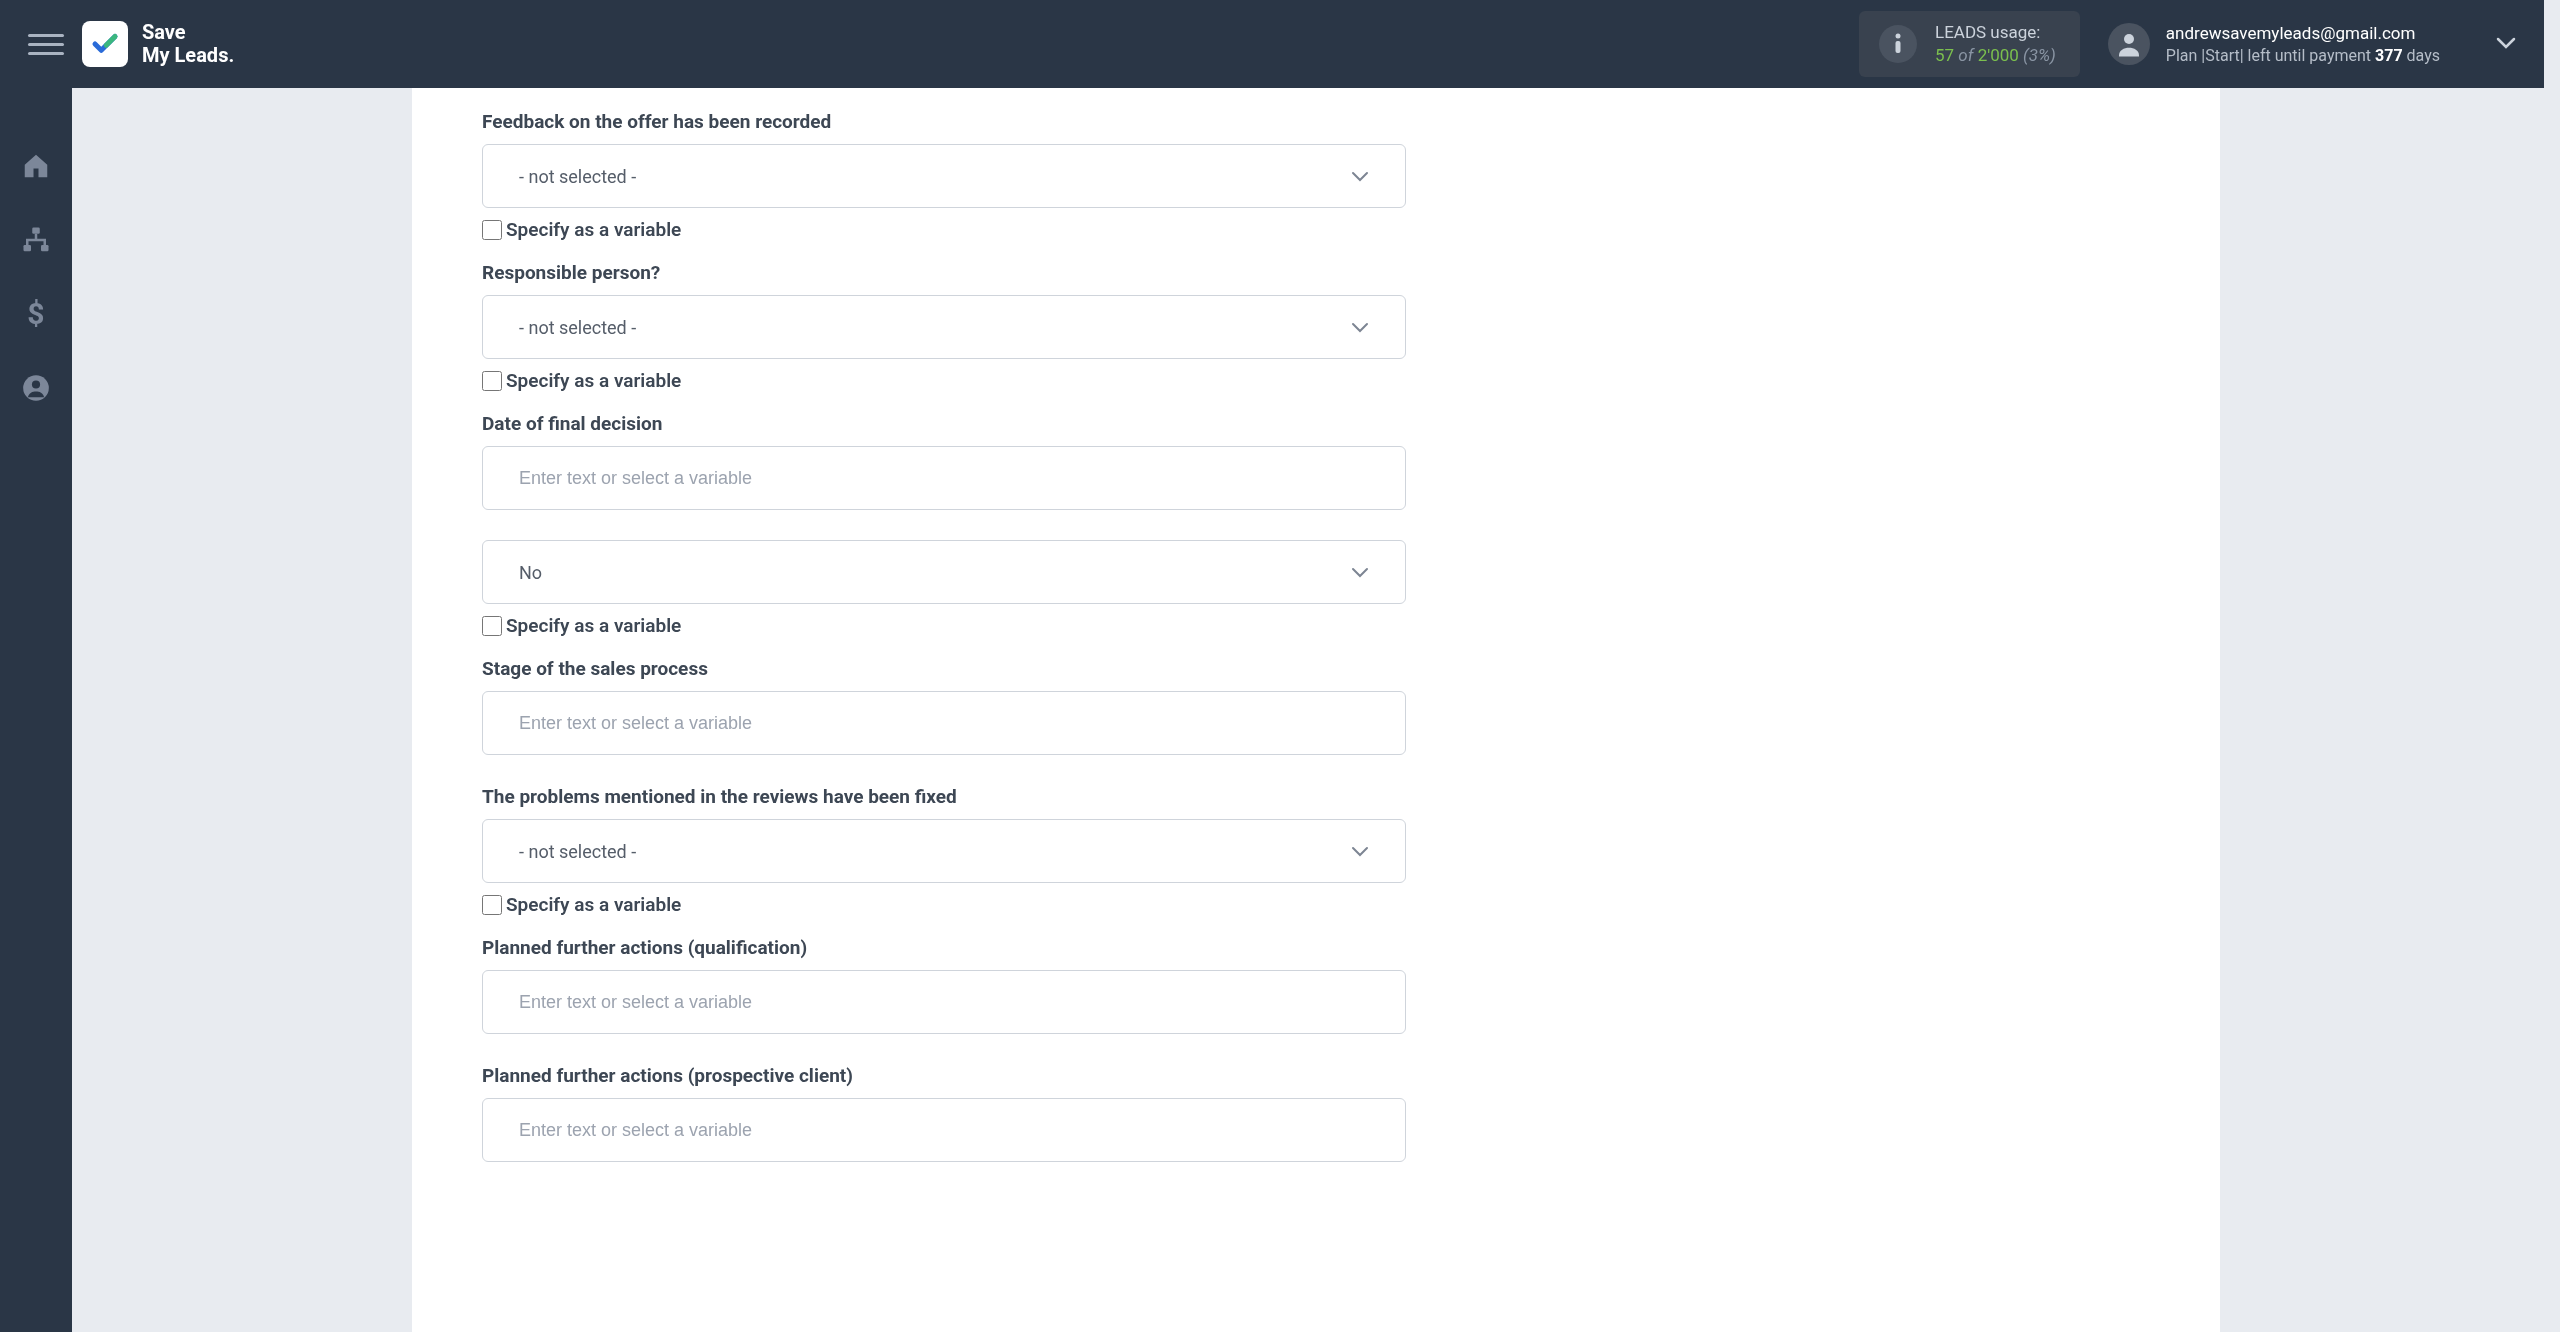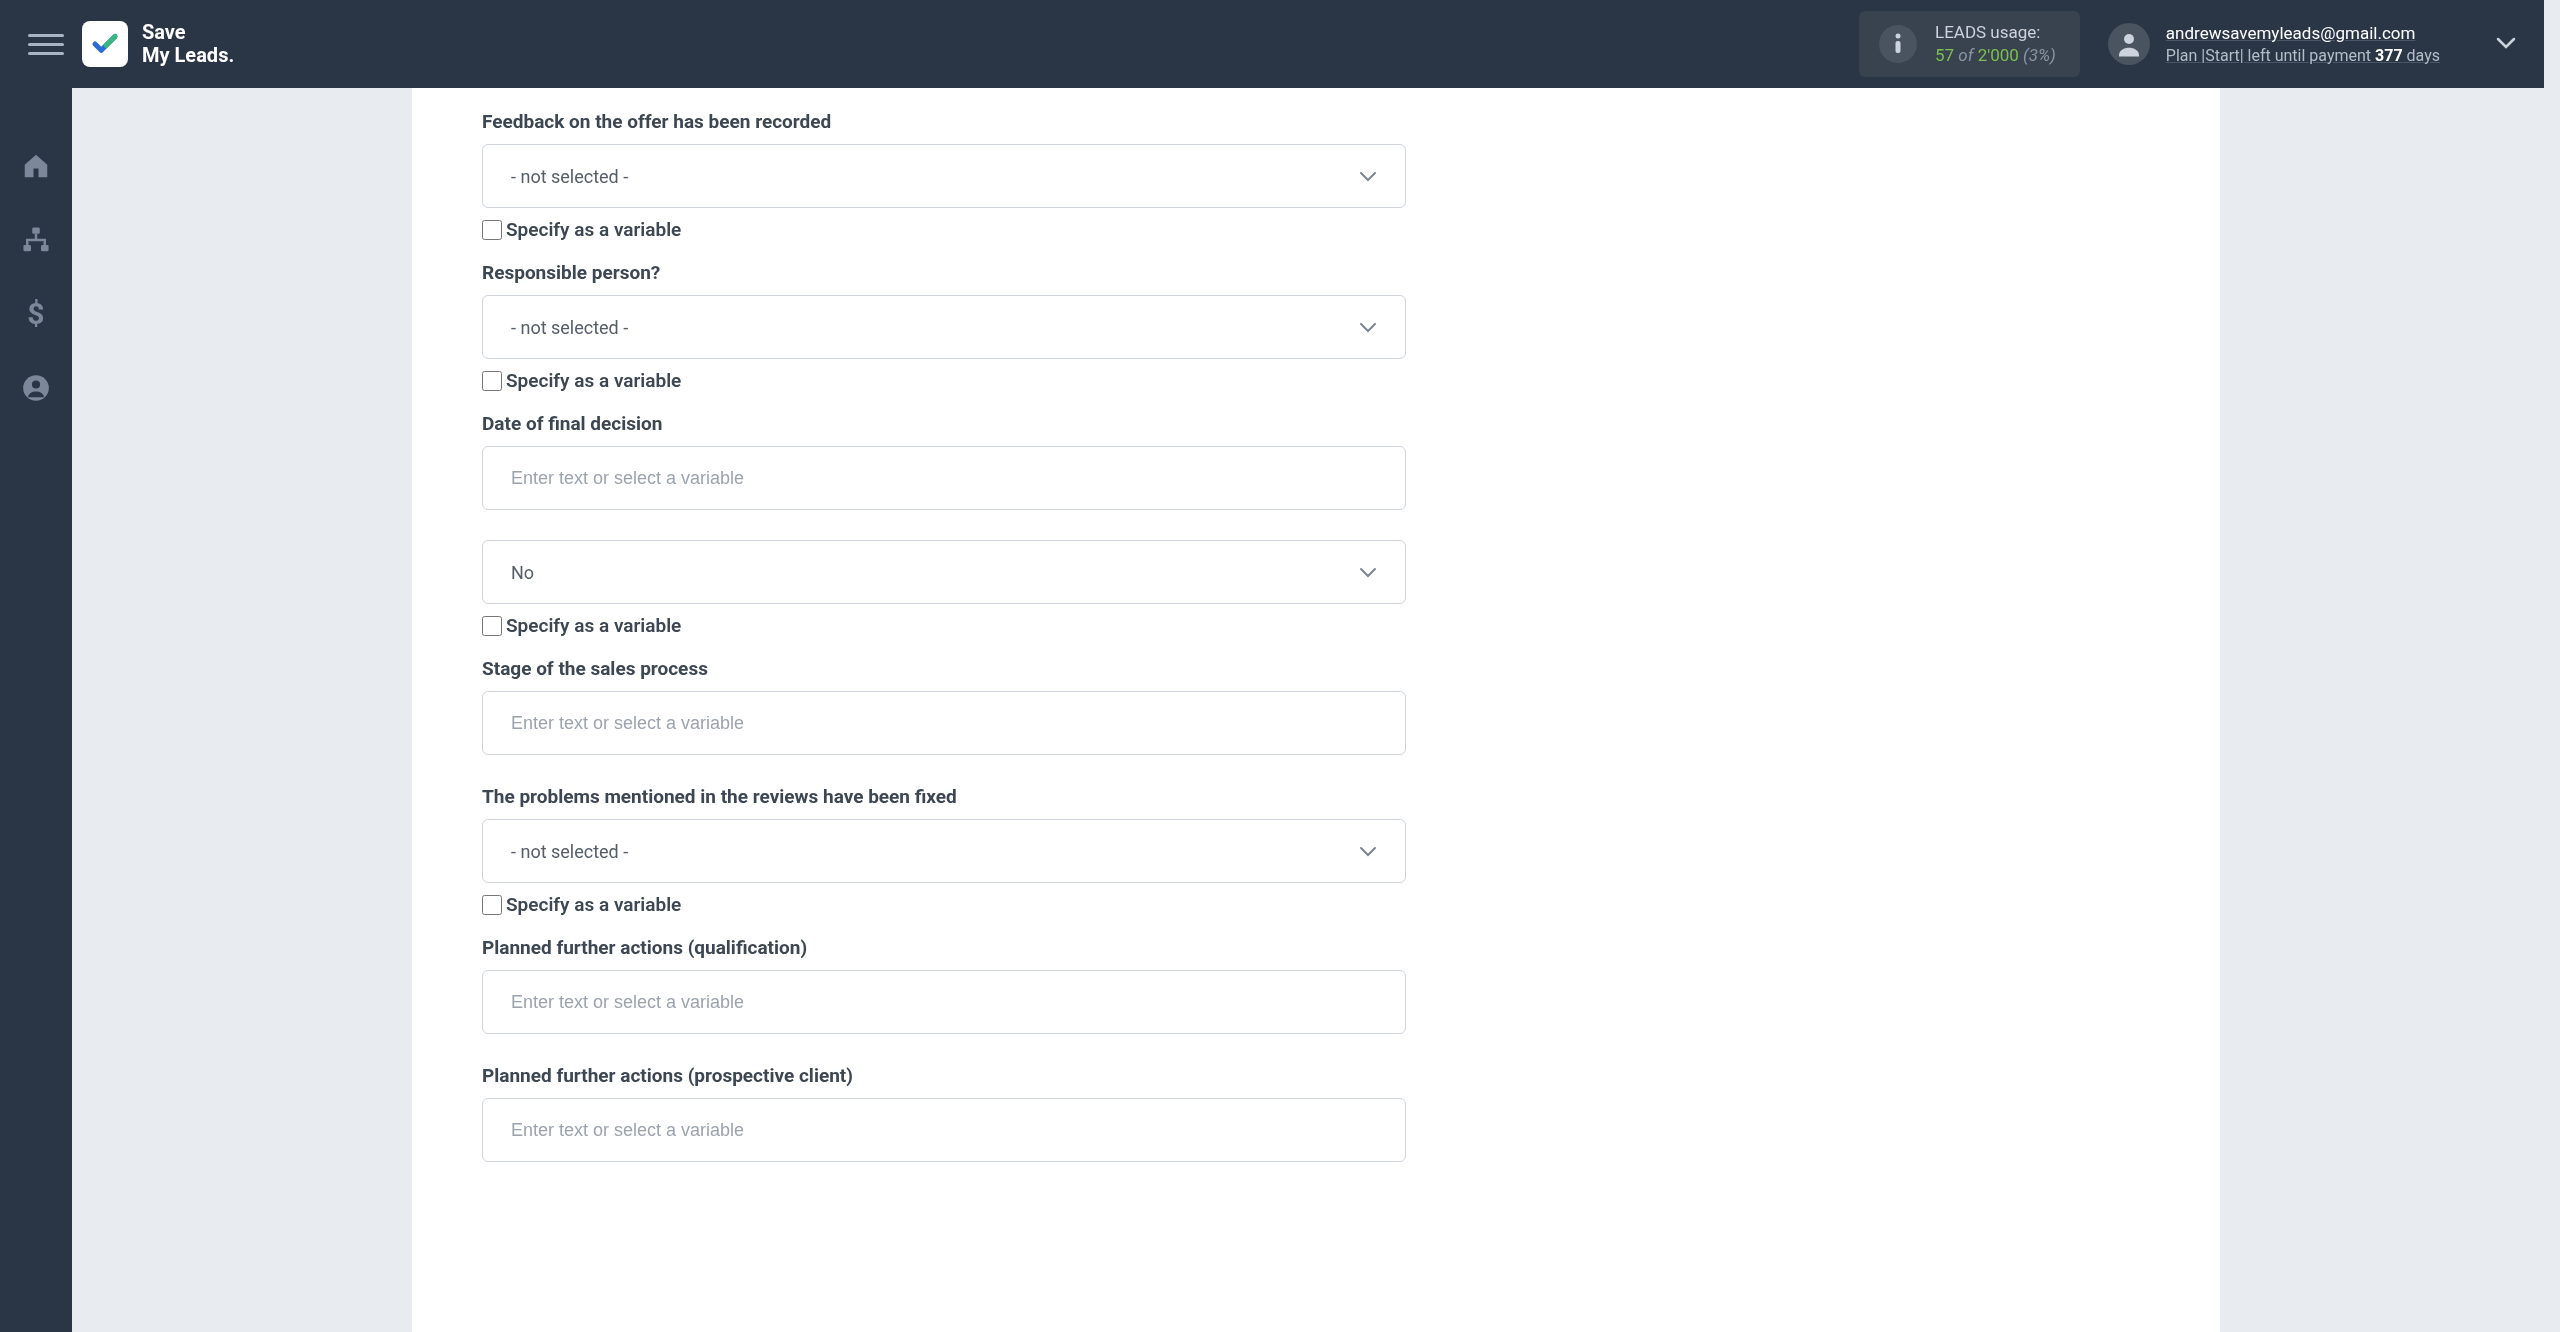--- a/index.html
+++ b/index.html
@@ -52,21 +52,21 @@
     .usage-label { color: #ccd3dc; }
     .usage-val { color: #7bbf4e; }
     .usage-of { color: #8a95a4; font-style: italic; }
     .usage-limit { color: #7bbf4e; }
     .usage-pct { color: #8a95a4; font-style: italic; }
     .user-box { display: flex; align-items: center; gap: 16px; cursor: pointer; }
     .avatar {
       width: 42px; height: 42px; border-radius: 50%;
       background: #4a5360; display: flex; align-items: center; justify-content: center;
     }
-    .user-text { font-size: 17px; line-height: 1.35; text-decoration: underline; }
+    .user-text { font-size: 17px; line-height: 1.35; }
     .user-email { color: #fff; }
     .user-plan { color: #b5bdc8; font-size: 16px; }
     .user-plan b { color: #fff; font-weight: 700; }
     .header-chevron { margin-left: 40px; color: #ccd3dc; }
 
     .sidebar {
       position: fixed; top: 88px; left: 0; bottom: 0;
       width: 72px; background: #2a3646;
       display: flex; flex-direction: column; align-items: center;
       padding-top: 60px; gap: 38px;
@@ -96,21 +96,21 @@
     .field-label {
       font-size: 19px; font-weight: 700; color: #3d4754;
       margin-bottom: 11px; display: block;
     }
     .required { color: #e04a4a; margin-left: 2px; }
     .select, .text-input {
       width: 100%;
       height: 64px;
       border: 1px solid #cfd4db;
       border-radius: 6px;
-      padding: 0 28px;
+      padding: 0 36px;
       font-size: 18px;
       color: #555d69;
       background: #fff;
       display: flex; align-items: center; justify-content: space-between;
       cursor: pointer;
     }
     .text-input { cursor: text; }
     .text-input input {
       border: none; outline: none; width: 100%; height: 100%;
       font-size: 18px; color: #555d69; background: transparent;

